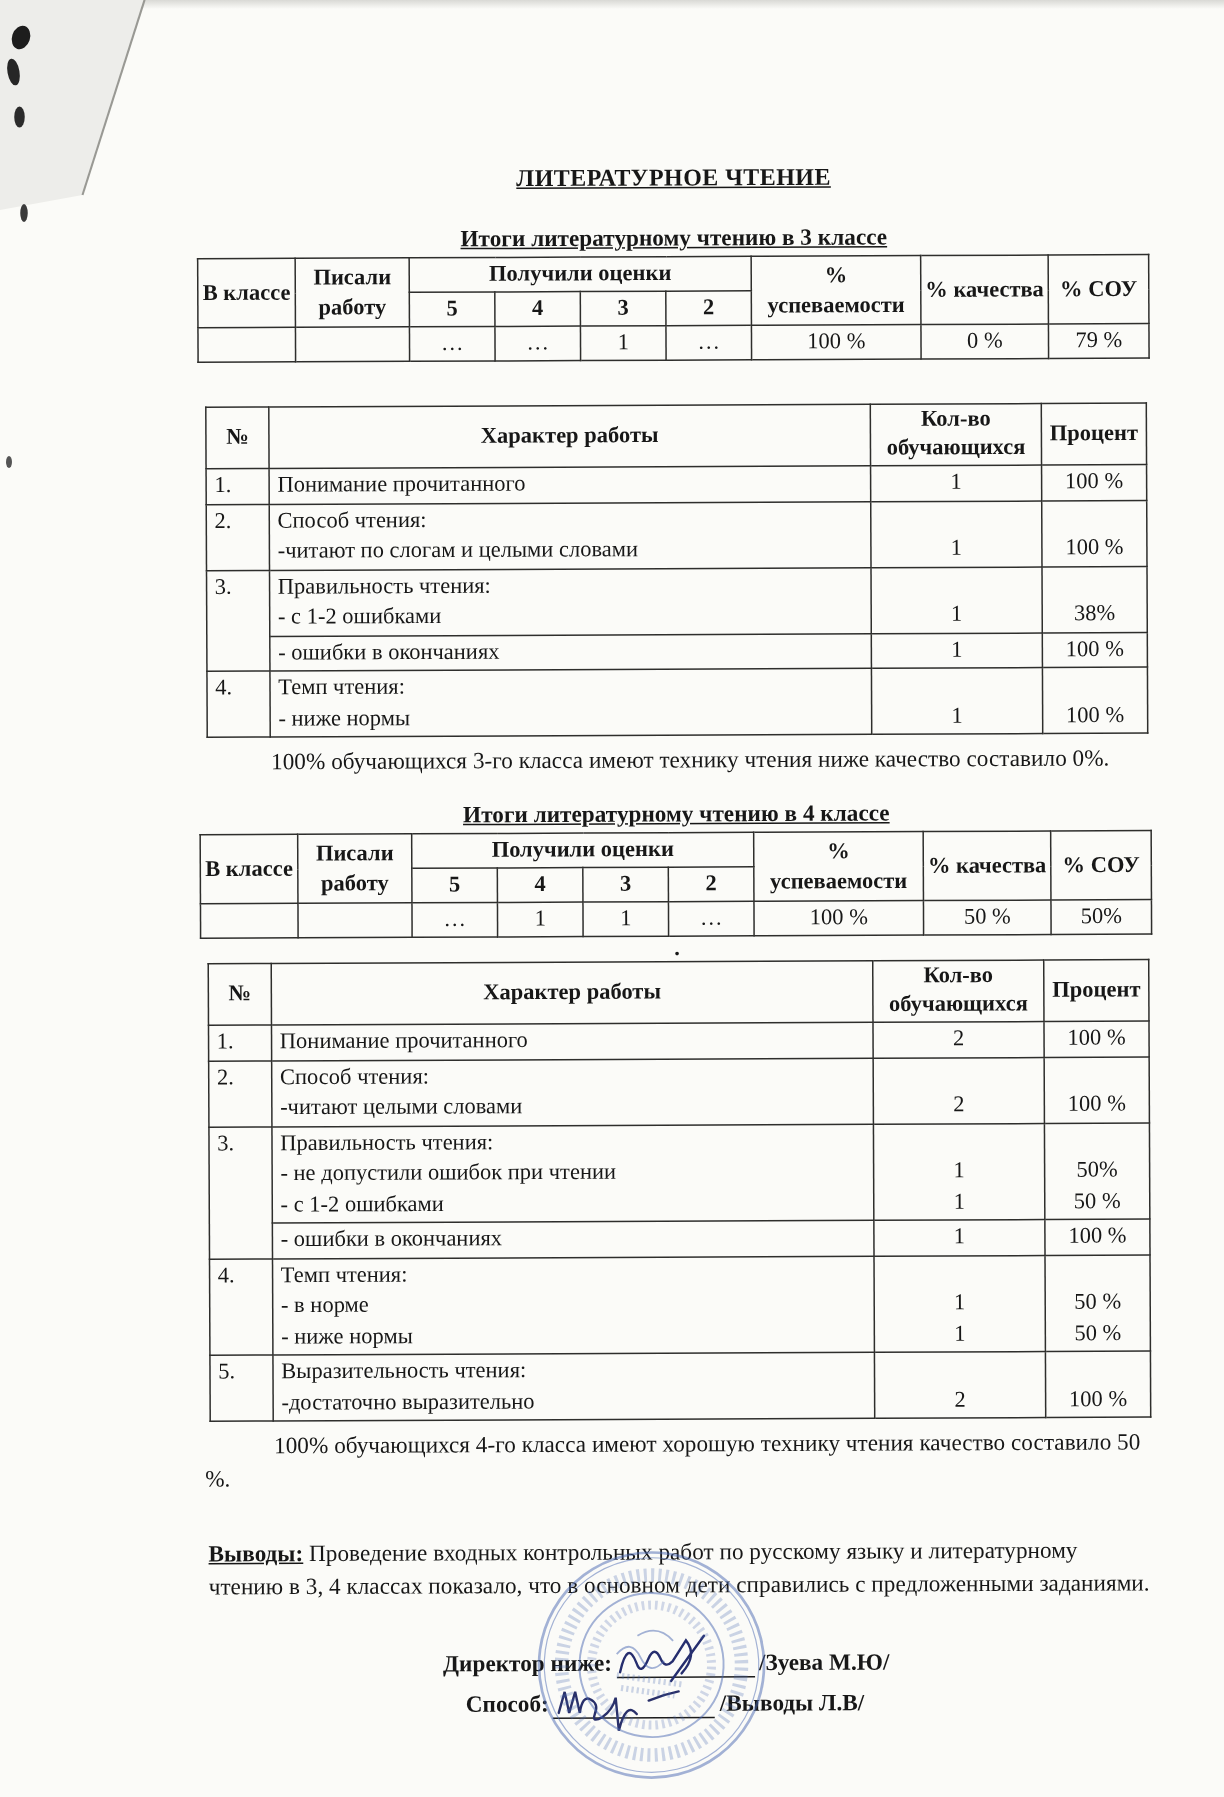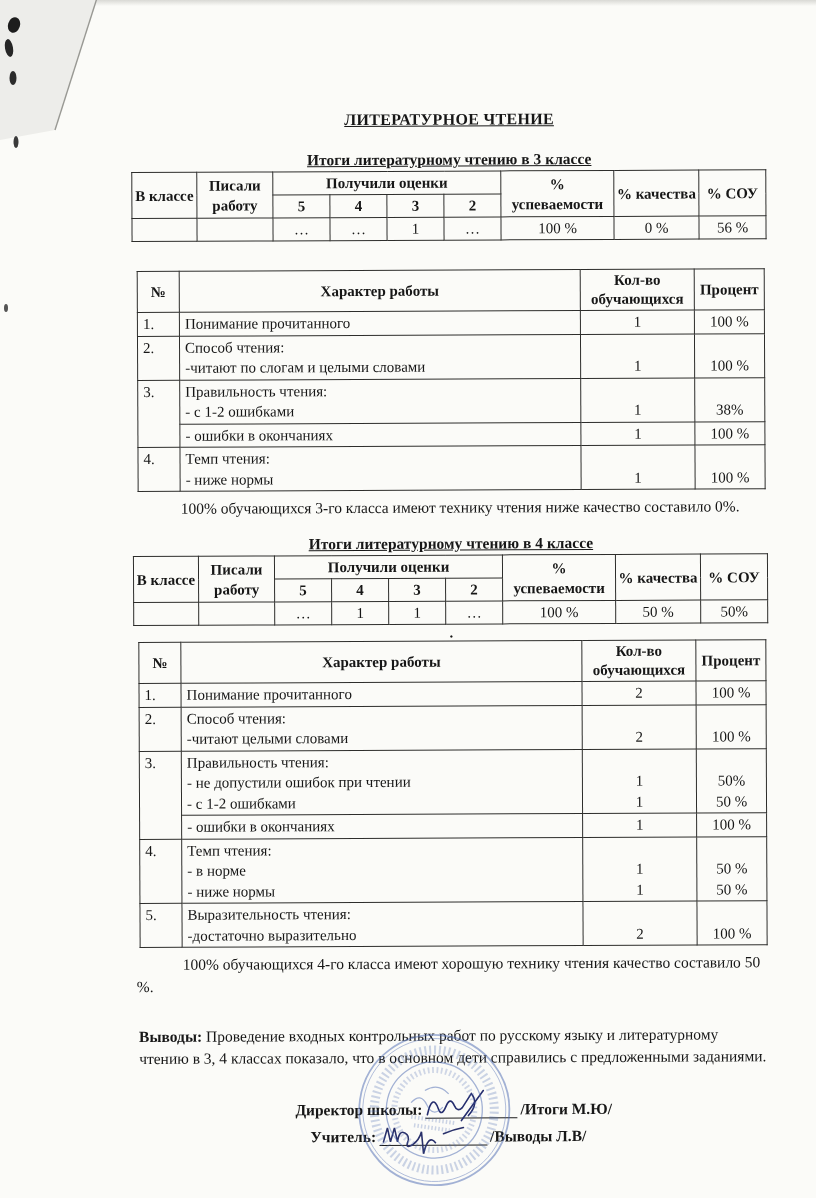--- a/index.html
+++ b/index.html
@@ -32,21 +32,21 @@
     padding:1px 3px;line-height:19px;height:41px}
   .work td{font-size:15px;padding:1px 5px;vertical-align:top;line-height:20.5px}
   .c-num{width:42px}.c-char{width:401px}.c-cnt{width:114px}.c-pct{width:70px}
   .lines>div{min-height:20.5px}
   .work td.num{text-align:left}
   .work td.cnt,.work td.pct{text-align:center}
   .note{font-size:15.5px;line-height:22px;margin:6px 0 0 2px;text-indent:46px;width:632px}
   .mt-sec{margin-top:16px}
   .dot-sep{text-align:center;font-weight:bold;font-size:15px;line-height:15px;margin:1px 0 0 0}
   .conclusion{font-size:15.5px;line-height:22px;margin:28px 0 0 4px;width:628px}
-  .conclusion .label{font-weight:bold;}
+  .conclusion .label{font-weight:bold;text-decoration:underline}
   .sig-block{margin:26px 0 0 160px;font-size:15.5px;font-weight:bold}
   .sig-row{display:flex;align-items:flex-end;height:24px;margin-bottom:3px}
   .sig-row.teacher{margin-left:15px}
   .sig-line{position:relative;display:inline-block;height:20px;
     border-bottom:1.5px solid #1d1d1d;margin:0 3px}
   .sig-line.dir{width:92px}
   .sig-line.tea{width:108px}
   .sig-line svg{position:absolute;left:-4px;bottom:-5px;overflow:visible}
   .stamp{position:absolute;left:352px;top:1028px;z-index:2;pointer-events:none;
     transform:rotate(8deg)}
@@ -100,21 +100,21 @@
     </tr>
     <tr>
       <td></td>
       <td></td>
       <td>…</td>
       <td>…</td>
       <td>1</td>
       <td>…</td>
       <td>100 %</td>
       <td>0 %</td>
-      <td>56 %</td>
+      <td>79 %</td>
     </tr>
   </tbody>
     </table>
 
   <table class="work" style="margin-top:29px">
     <colgroup>
         <col class="c-num">
         <col class="c-char">
         <col class="c-cnt">
         <col class="c-pct">
@@ -349,33 +349,33 @@
     </tr>
   </tbody>
     </table>
 
   <p class="note">100% обучающихся 4-го класса имеют  хорошую технику чтения  качество составило  50 %.</p>
 
   <p class="conclusion"><span class="label">Выводы:</span> <span>Проведение входных контрольных работ по русскому языку и литературному чтению в 3, 4 классах показало, что в основном дети справились с предложенными заданиями.</span></p>
 
   <div class="sig-block">
     <div class="sig-row">
-      <span>Директор школы:</span>
+      <span>Директор ниже:</span>
       <span class="sig-line dir">
         <svg width="100" height="36" viewBox="0 0 100 36">
           <g fill="none" stroke="#262e6e" stroke-width="1.6" stroke-linecap="round">
             <path d="M6,28 q5,-22 11,-6 q3,9 8,-3 q4,-9 8,0 q3,7 8,2 l9,-14 q8,10 -3,22"></path>
             <path d="M62,4 L40,34"></path>
           </g>
         </svg>
       </span>
-      <span>/Итоги М.Ю/</span>
+      <span>/Зуева М.Ю/</span>
     </div>
     <div class="sig-row teacher">
-      <span>Учитель:</span>
+      <span>Способ:</span>
       <span class="sig-line tea">
         <svg width="112" height="34" viewBox="0 0 112 34">
           <g fill="none" stroke="#29306a" stroke-width="1.6" stroke-linecap="round">
             <path d="M8,26 l4,-14 l3,14 l4,-14 l3,14 q2,-12 7,-9 q6,3 3,10 q-2,6 5,2 q7,-5 9,-13 l2,22 q5,-20 12,-11"></path>
             <path d="M68,18 q10,-4 20,-6"></path>
           </g>
         </svg>
       </span>
       <span>/Выводы Л.В/</span>
     </div>

